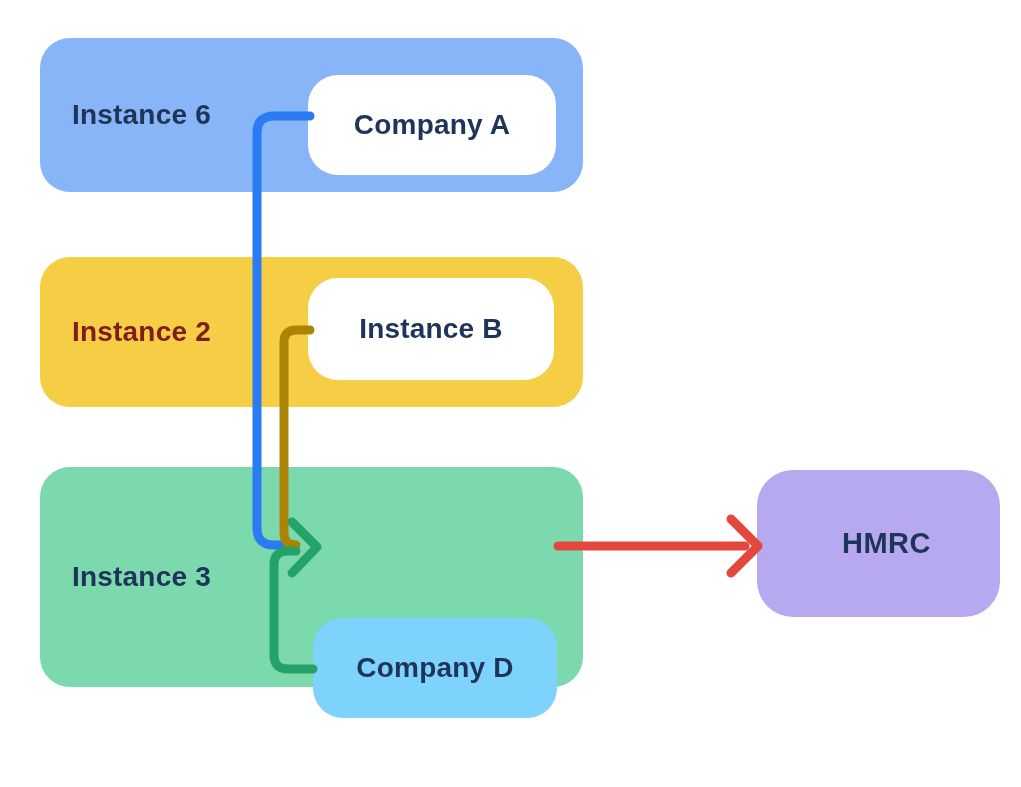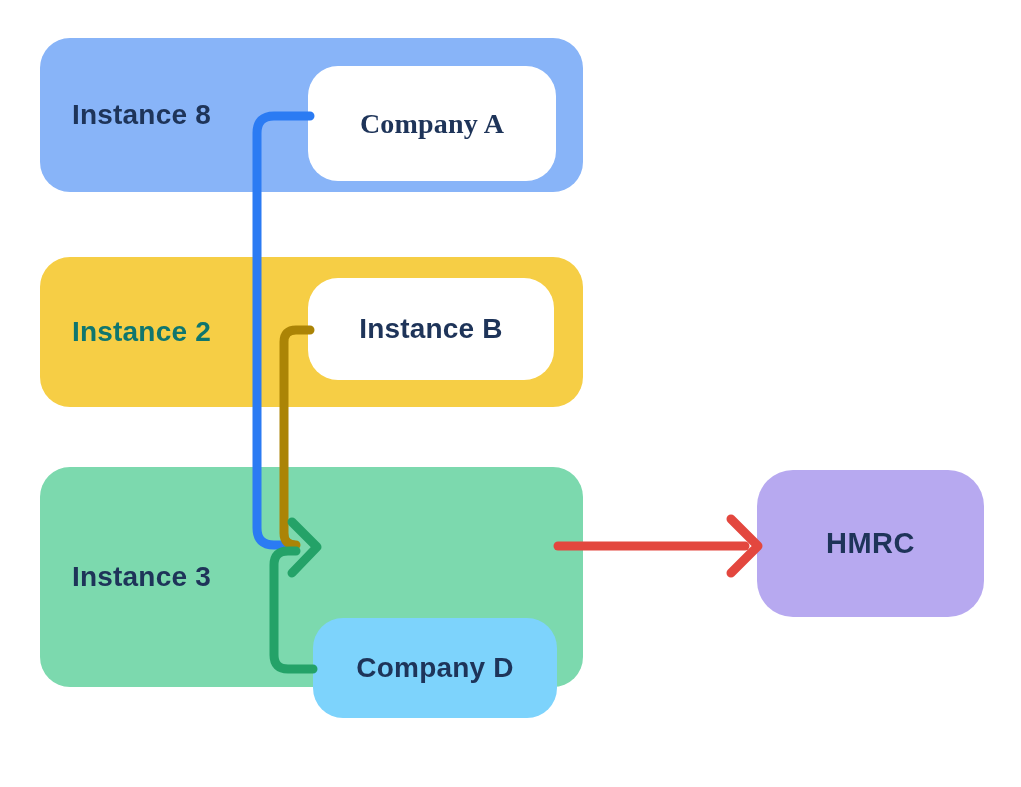--- a/index.html
+++ b/index.html
@@ -48,50 +48,50 @@
   }
   .external-label {
     font-size: 29px;
     font-weight: bold;
     letter-spacing: 0.5px;
   }
   
   #instance-1 { left: 40px;  top: 38px;  width: 543px; height: 154px; }
   #instance-2 { left: 40px;  top: 257px; width: 543px; height: 150px; }
   #instance-3 { left: 40px;  top: 467px; width: 543px; height: 220px; }
-  #company-a  { left: 308px; top: 66px;  width: 248px; height: 115px; font-family: Liberation Serif, serif; }
+  #company-a  { left: 308px; top: 75px;  width: 248px; height: 100px; }
   #company-b  { left: 308px; top: 278px; width: 246px; height: 102px; }
   #company-c  { left: 313px; top: 492px; width: 244px; height: 103px; }
   #company-d  { left: 313px; top: 618px; width: 244px; height: 100px; }
-  #hmrc-box   { left: 757px; top: 470px; width: 227px; height: 147px; }
+  #hmrc-box   { left: 757px; top: 470px; width: 227px; height: 147px; padding-left: 16px; }
   .connector-layer {
     position: absolute;
     left: 0; top: 0;
     width: 1021px;
     height: 787px;
     pointer-events: none;
   }
   .connector-layer path {
     fill: none;
     stroke-width: 9;
     stroke-linecap: round;
     stroke-linejoin: round;
   }
 </style>
 </head>
 <body>
 
 <div class="canvas">
 
   <div class="instance" id="instance-1" style="background-color: rgb(136, 180, 248);">
-    <span class="instance-label" style="color: rgb(30, 52, 89);">Instance 8</span>
+    <span class="instance-label" style="color: rgb(30, 52, 89);">Instance 6</span>
   </div>
 
   <div class="instance" id="instance-2" style="background-color: rgb(246, 206, 69);">
-    <span class="instance-label" style="color: #0f766e;">Instance 2</span>
+    <span class="instance-label" style="color: #7f1d1d;">Instance 2</span>
   </div>
 
   <div class="instance" id="instance-3" style="background-color: rgb(124, 217, 174);">
     <span class="instance-label" style="color: rgb(30, 52, 89);">Instance 3</span>
   </div>
 
   <div class="company" id="company-a" style="background-color: rgb(255, 255, 255);">
     <span class="company-label" style="color: rgb(30, 52, 89);">Company A</span>
   </div>
 

